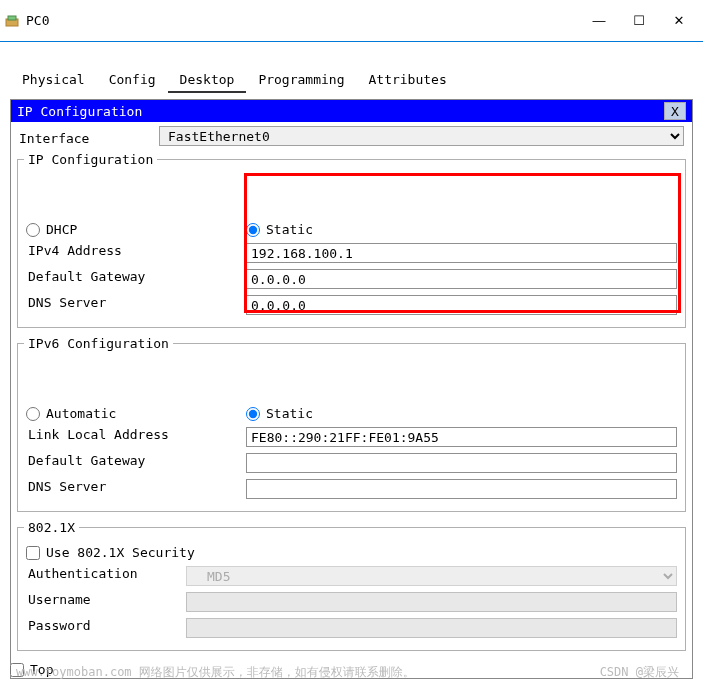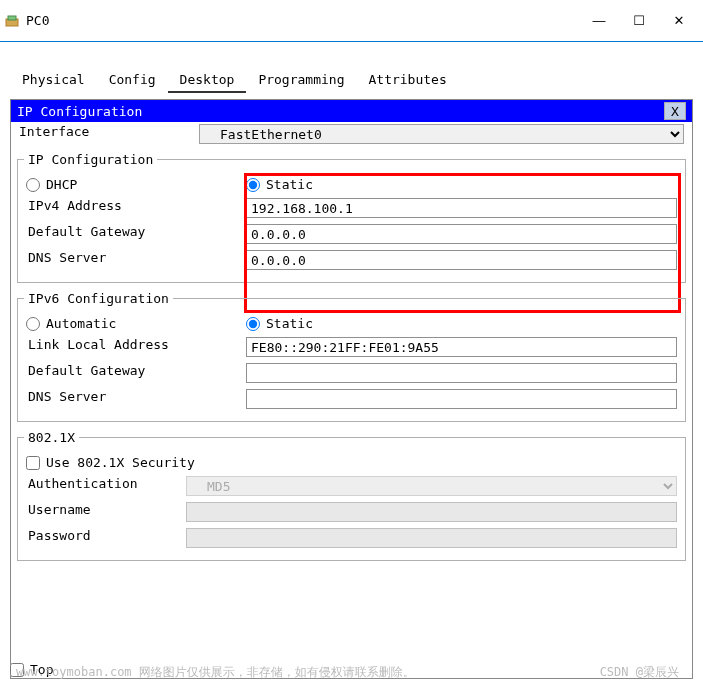--- a/index.html
+++ b/index.html
@@ -67,39 +67,38 @@
     .close-x {
       background: #c0d0e8;
       color: #000;
       width: 22px; height: 18px;
       display: flex; align-items: center; justify-content: center;
       font-family: "Consolas", monospace;
       border: 1px solid #aaa;
     }
     .row {
       display: flex;
-      align-items: flex-start;
+      align-items: flex-end;
       padding: 2px 8px;
       min-height: 26px;
-      gap: 40px;
     }
     .row-label {
       width: 140px;
       font-family: "Consolas", monospace;
       font-size: 13px;
     }
     .row-field { flex: 1; }
     select.iface {
       width: 100%;
       height: 20px;
       border: 1px solid #a0a0a0;
       background: #f0f0f0;
       font-family: "Consolas", monospace;
       font-size: 13px;
-      padding: 0 16px;
+      padding: 0 4px;
     }
     fieldset {
       border: 1px solid #b0b0b0;
       margin: 4px 6px 8px 6px;
       padding: 6px 0 8px 0;
       position: relative;
     }
     fieldset legend {
       font-family: "Consolas", monospace;
       font-size: 13px;
@@ -110,20 +109,21 @@
       display: flex;
       align-items: center;
       padding: 4px 8px;
     }
     .radio-cell {
       display: flex;
       align-items: center;
       gap: 6px;
       font-family: "Consolas", monospace;
       font-size: 13px;
+      margin-top: 45px;
     }
     .radio-cell.first { width: 220px; }
     input[type="radio"] { width: 14px; height: 14px; }
     input[type="checkbox"] { width: 14px; height: 14px; }
     .form-row {
       display: flex;
       align-items: flex-start;
       padding: 2px 8px;
       min-height: 26px;
     }

